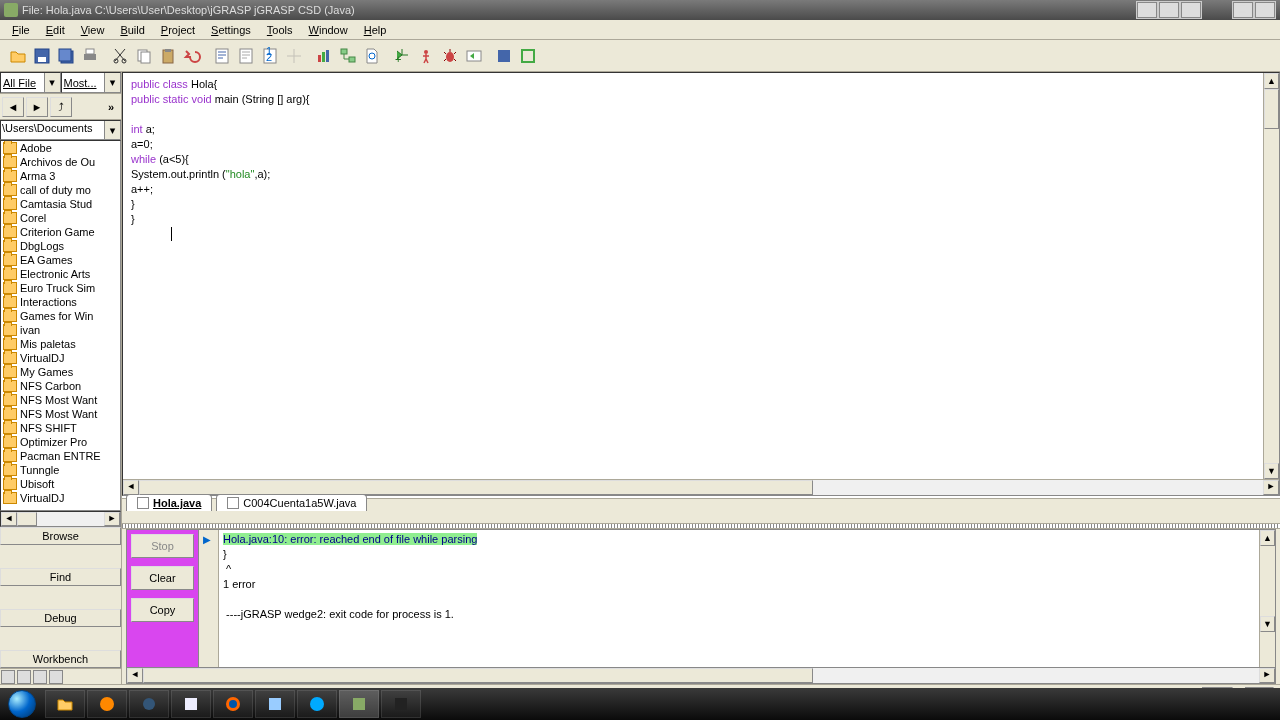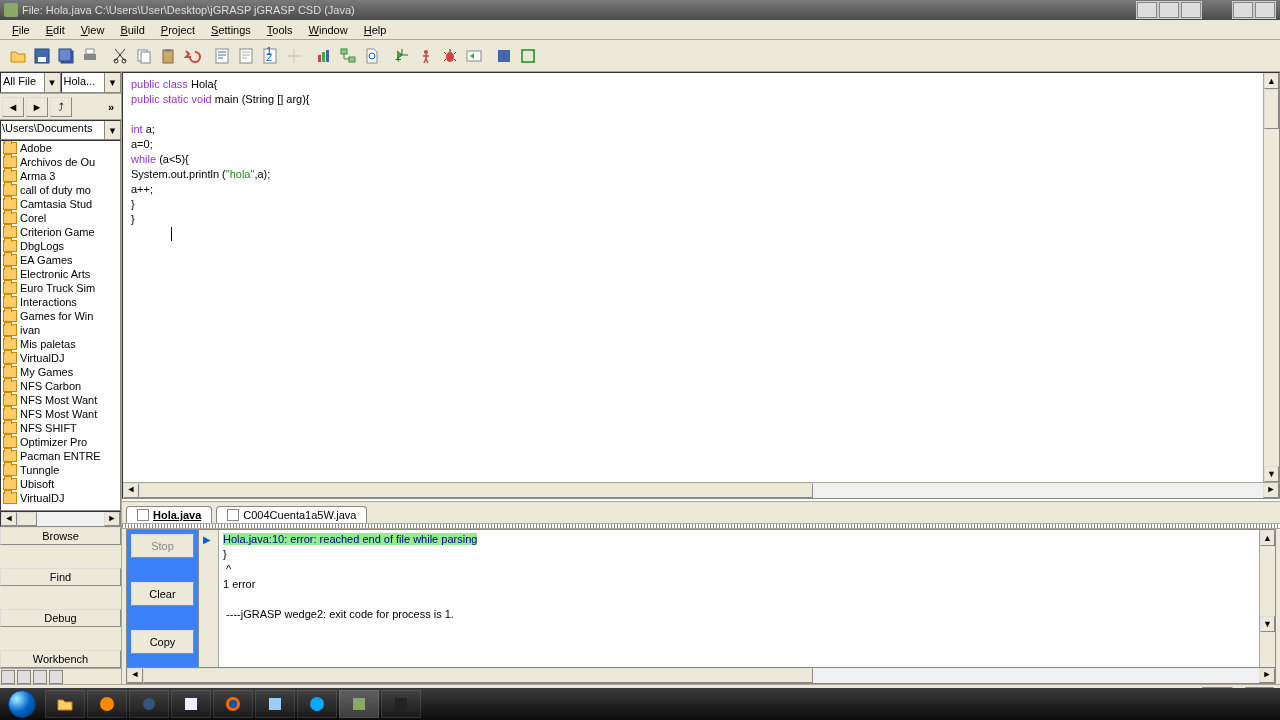--- a/index.html
+++ b/index.html
@@ -17,21 +17,21 @@
 
 .toolbar { height: 32px; background: #ece9d8; display: flex; align-items: center; padding: 2px 6px; gap: 0px; border-bottom: 1px solid #aca899; }
 .tool-btn { width: 24px; height: 24px; border: 1px solid #ece9d8; display: flex; align-items: center; justify-content: center; cursor: pointer; }
 .tool-sep { width: 6px; height: 24px; }
 .ico { width: 18px; height: 18px; display: block; }
 
 .main-area { display: flex; height: 612px; }
 
 .left-panel { width: 122px; background: #ece9d8; border-right: 1px solid #aca899; display: flex; flex-direction: column; }
 .left-top { display: flex; height: 22px; border-bottom: 1px solid #aca899;}
-.left-combo { flex: 1; background: white; border: 1px inset #888; font-size: 11px; padding: 2px; display:flex; position:relative;}
+.left-combo { flex: 1; background: white; border: 1px inset #888; font-size: 11px; padding: 2px; display:flex; align-items:center; position:relative;text-decoration:underline;}
 .combo-arrow { position:absolute; right:0; top:0; bottom:0; width:16px; background:#ece9d8; border-left:1px solid #888; display:flex;align-items:center;justify-content:center;}
 .nav-row{ display:flex; height:26px; border-bottom:1px solid #aca899; align-items:center; padding:0 2px; gap:2px;}
 .nav-btn{ width:22px; height:20px; border:1px outset #ddd; background:#ece9d8; display:flex;align-items:center;justify-content:center;cursor:pointer;}
 .nav-expand{ margin-left:auto; width:16px;text-align:center;cursor:pointer;font-weight:bold;}
 .path-row{display:flex;height:20px;}
 .path-input{flex:1;background:white;border:1px inset #888;font-size:10px;padding:1px;overflow:hidden;white-space:nowrap;position:relative;}
 
 .file-tree { flex: 1; background: white; border: 1px inset #888; overflow-y: scroll; overflow-x:hidden; position:relative;}
 .tree-item { display: flex; align-items: center; padding: 1px 2px; cursor: pointer; white-space: nowrap; }
 .folder-ico { width: 14px; height: 12px; background: #fc6; border: 1px solid #c80; margin-right: 3px; flex-shrink: 0; position:relative;}
@@ -57,33 +57,33 @@
 .kw { color: #9932cc; }
 .str { color: #228b22; }
 .cursor { display:inline-block; width:1px; height:14px; background:#000; vertical-align:text-bottom; margin-left:40px;}
 .vscroll { width: 16px; background: #ece9d8; border-left: 1px solid #aca899; position:relative;}
 .vscroll-btn{height:16px;background:#ece9d8;border:1px outset #ddd;text-align:center;font-size:9px;line-height:14px;}
 .vscroll-thumb{position:absolute;top:16px;left:0;right:0;height:40px;background:#ece9d8;border:1px outset #ddd;}
 .hscroll-editor{height:16px;background:#ece9d8;display:flex;border-top:1px solid #aca899;}
 .hse-track{flex:1;background:#f0f0f0;position:relative;}
 .hse-thumb{position:absolute;left:0;top:0;bottom:0;width:60%;background:#ece9d8;border:1px outset #ddd;}
 
-.file-tabs { height: 22px; background: #ece9d8; display: flex; align-items: flex-end; border-top: 1px solid #aca899; padding: 0 4px; gap: 4px; margin-top:2px;}
+.file-tabs { height: 22px; background: #ece9d8; display: flex; align-items: flex-end; border-top: 1px solid #aca899; padding: 12px 4px; gap: 4px; margin-top:2px;}
 .file-tab { background: white; border: 1px solid #888; border-bottom: none; padding: 2px 10px; border-radius: 4px 4px 0 0; display: flex; align-items: center; gap: 4px; cursor: pointer; font-size:11px;}
 .file-tab.active { font-weight: bold; text-decoration:underline;}
 .file-tab-ico{width:12px;height:12px;background:#fff;border:1px solid #888;}
 .mini-handle{height:6px;background:repeating-linear-gradient(to right,#888 0,#888 1px,transparent 1px,transparent 3px);border-top:1px solid #aca899;border-bottom:1px solid #aca899;}
 
 .bottom-panel { height: 155px; display: flex; flex-direction: column; background: #ece9d8; }
 .msg-tabs { height: 22px; display: flex; align-items: flex-end; padding: 0 4px; gap: 2px; }
 .msg-tab { background: #ece9d8; border: 1px solid #888; border-bottom: none; padding: 3px 10px; border-radius: 4px 4px 0 0; cursor: pointer; }
 .msg-tab.active { background: white; font-weight: bold; }
 
 .msg-body { flex: 1; display: flex; border: 1px solid #888; background: white; margin: 0 4px; }
-.msg-btns { width: 72px; background: #3b82f6; border-right: 1px solid #888; display: flex; flex-direction: column; padding: 4px; gap: 24px; }
+.msg-btns { width: 72px; background: #d946ef; border-right: 1px solid #888; display: flex; flex-direction: column; padding: 4px; gap: 8px; }
 .msg-btn { height: 24px; border: 1px outset #ddd; background: #ece9d8; cursor: pointer; font-size:11px;}
 .msg-btn:disabled { color: #888; }
 .msg-gutter{width:20px;background:#ece9d8;border-right:1px solid #aca899;position:relative;}
 .msg-arrow{position:absolute;top:4px;left:4px;color:#06c;font-size:10px;}
 .msg-content { flex: 1; font-family: "Courier New", monospace; font-size: 13px; padding: 2px 4px; line-height:14px; white-space:pre; overflow:hidden;}
 .err-hl { background: #90ee90; color: #008; }
 .msg-vscroll{width:16px;background:#ece9d8;border-left:1px solid #aca899;}
 .msg-hscroll{height:16px;background:#ece9d8;display:flex;margin:0 4px;border:1px solid #888;border-top:none;}
 
 .statusbar { height: 18px; background: #ece9d8; border-top: 1px solid #aca899; display: flex; align-items: center; padding: 0 6px; font-size: 11px; }
@@ -260,21 +260,21 @@
 </div>
 
 <div class="main-area">
   <div class="left-panel">
     <div class="left-top">
       <div class="left-combo">
           <span>All File</span>
           <div class="combo-arrow">▾</div>
         </div>
       <div class="left-combo">
-          <span>Hola...</span>
+          <span>Most...</span>
           <div class="combo-arrow">▾</div>
         </div>
     </div>
     <div class="nav-row">
       <div class="nav-btn">◄</div>
       <div class="nav-btn">►</div>
       <div class="nav-btn">⤴</div>
       <div class="nav-expand">»</div>
     </div>
     <div class="path-row">

